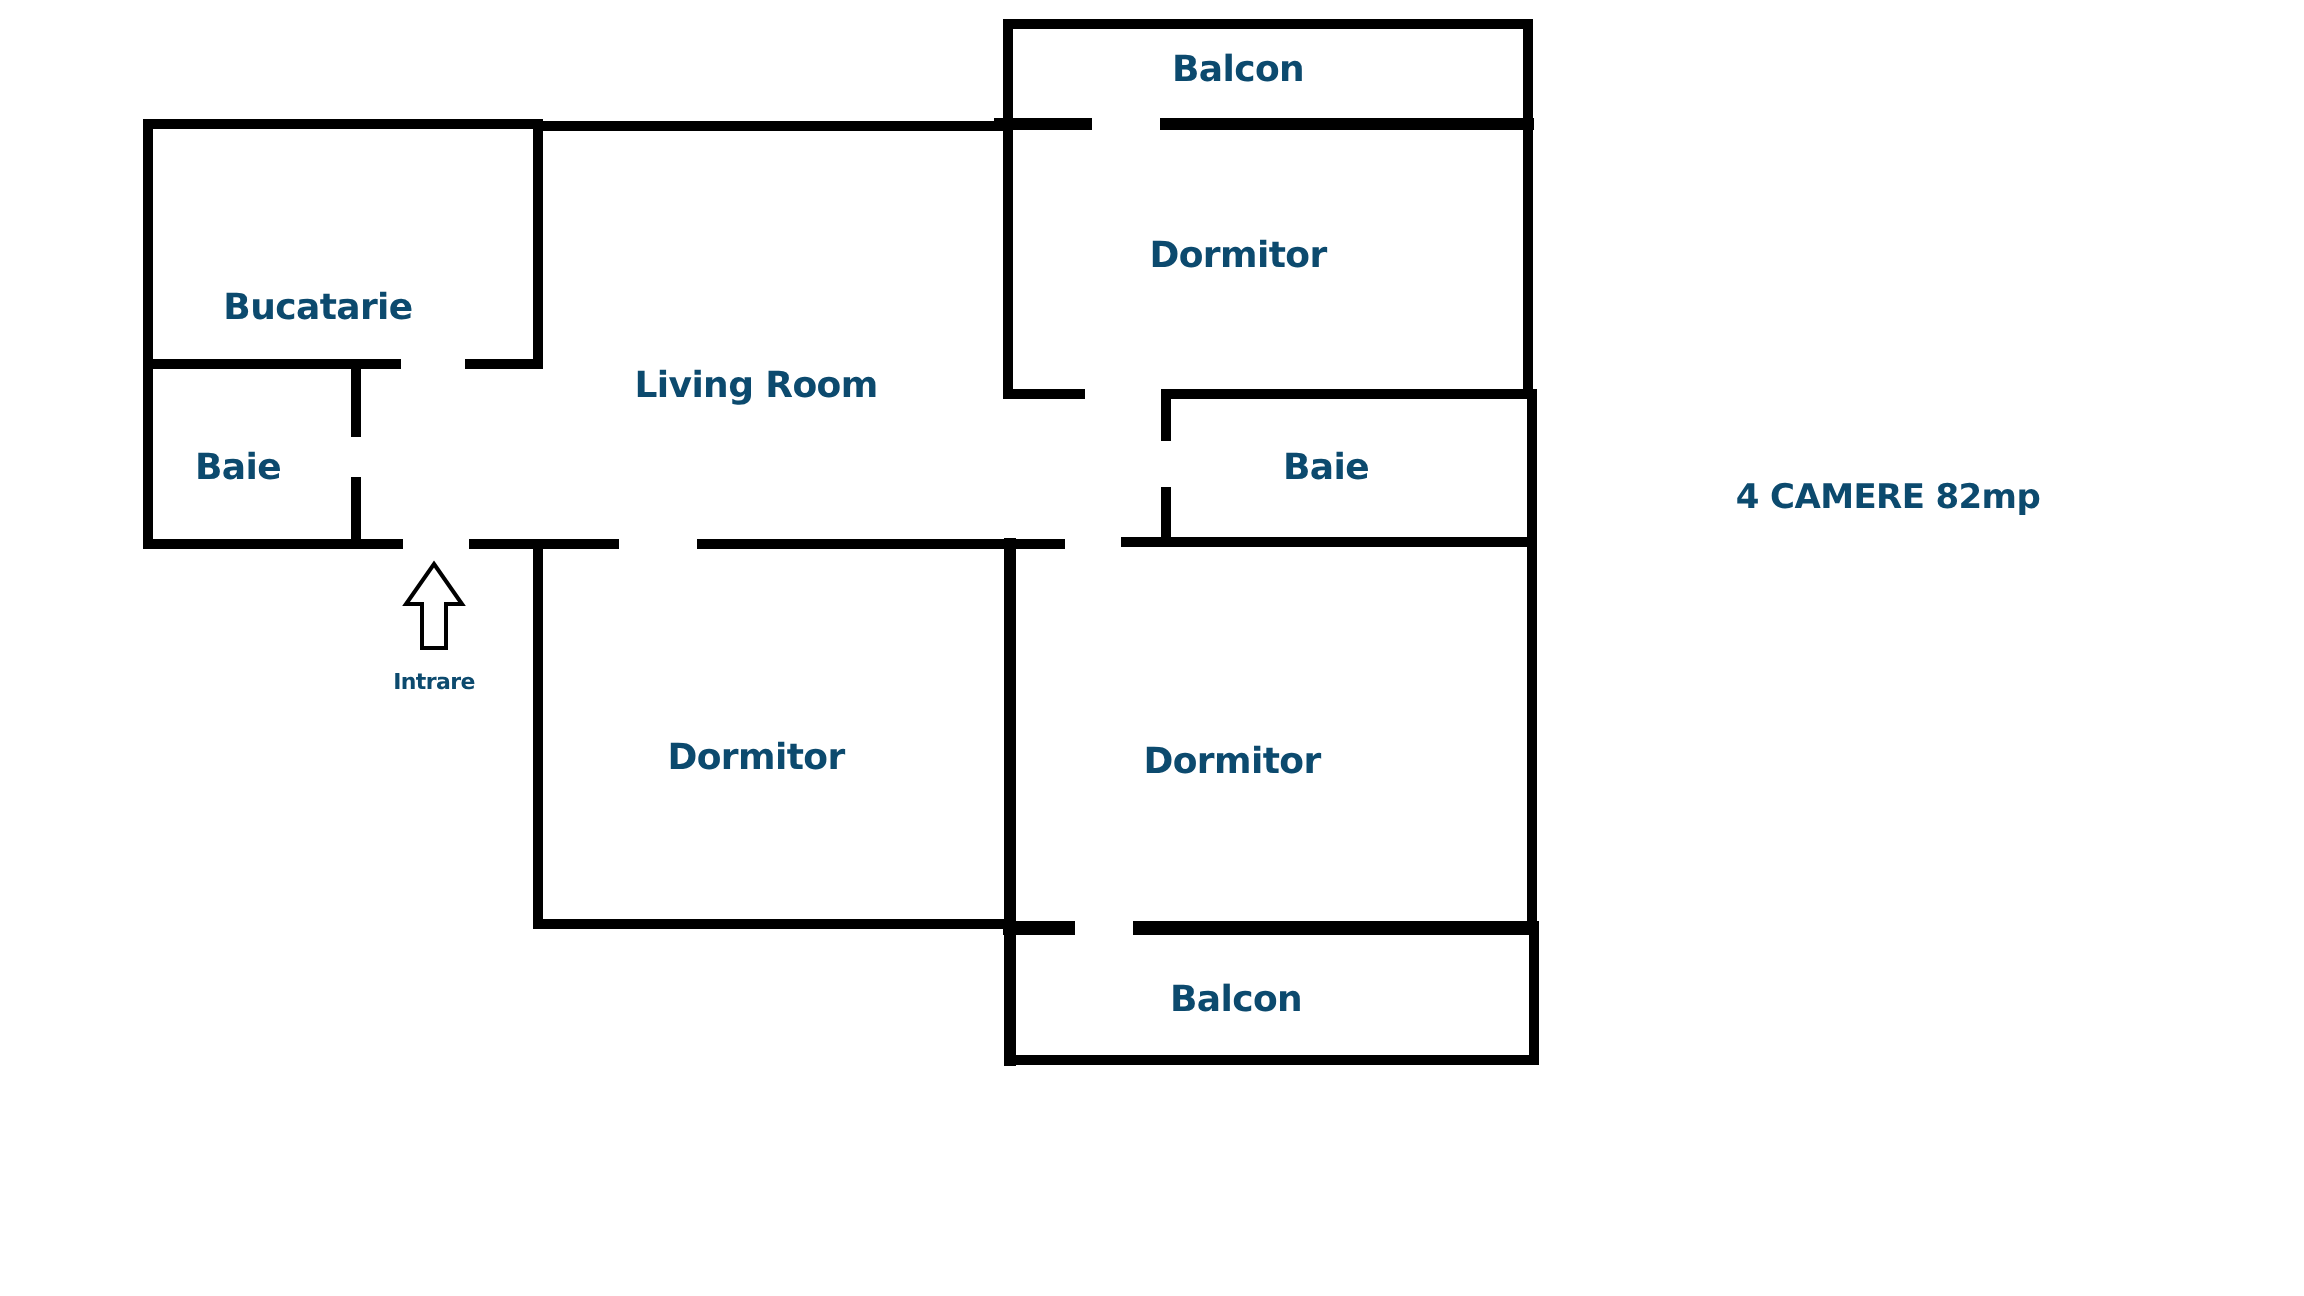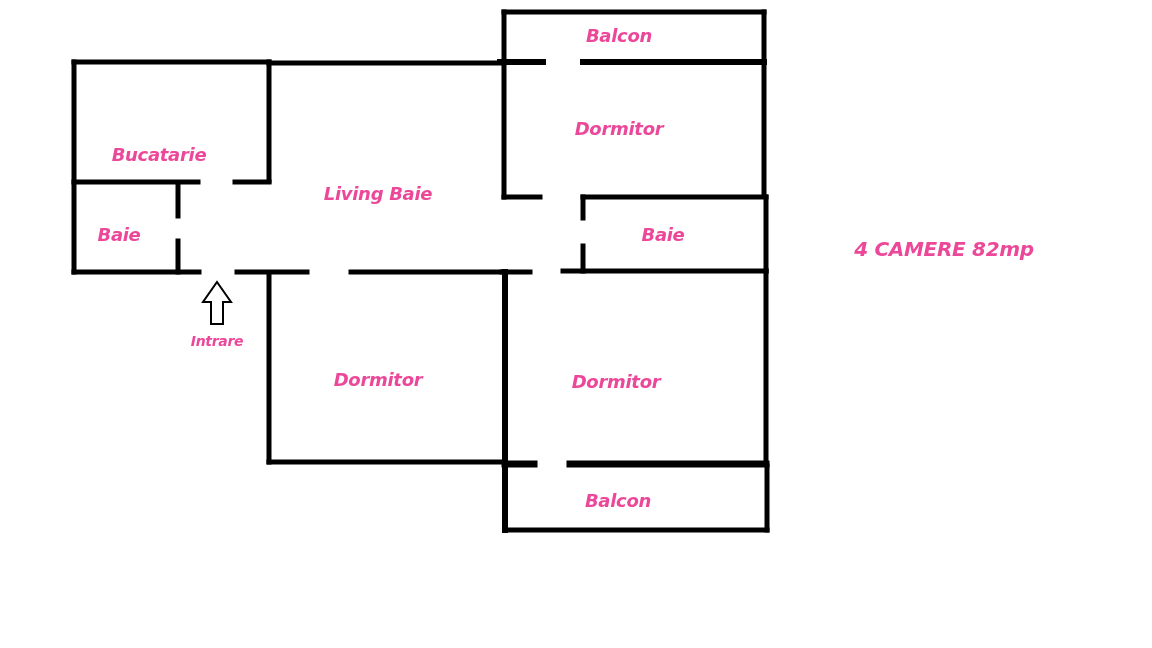--- a/index.html
+++ b/index.html
@@ -1,21 +1,21 @@
 <!DOCTYPE html>
 <html><head>
   <meta charset="utf-8">
   <style>
     html, body { margin: 0; padding: 0; background: #ffffff; }
     body { width: 1152px; height: 648px; position: relative; overflow: hidden;
       font-family: "DejaVu Sans", "Liberation Sans", sans-serif; }
     svg.plan { position: absolute; left: 0; top: 0; }
-    .label { position: absolute; font-weight: bold; color: #ec4899; white-space: nowrap;
-      transform: translate(-50%, -50%); font-size: 18px; letter-spacing: -0.3px; font-style: italic; }
-    .label.small { font-size: 14px; }
+    .label { position: absolute; font-weight: bold; color: #0c4a6e; white-space: nowrap;
+      transform: translate(-50%, -50%); font-size: 18px; letter-spacing: -0.3px; }
+    .label.small { font-size: 11px; }
   </style>
 </head>
 <body>
 
 <svg class="plan" width="1152" height="648" viewBox="0 0 1152 648">
   <g stroke="#000" stroke-width="5" fill="none" stroke-linecap="square">
 
     <g>
       <line x1="74" y1="62" x2="269" y2="62"></line>
       <line x1="74" y1="62" x2="74" y2="272"></line>
@@ -75,21 +75,21 @@
       <line x1="767" y1="466" x2="767" y2="530"></line>
       <line x1="505" y1="530" x2="767" y2="530"></line>
     </g>
   </g>
 
   <path d="M217 282 L231 302 L223 302 L223 324 L211 324 L211 302 L203 302 Z" fill="#fff" stroke="#000" stroke-width="2" stroke-linejoin="miter"></path>
 </svg>
 
 <div class="label" style="left:159px; top:126px;margin-top:28px;">Bucatarie</div>
 <div class="label" style="left:119px; top:234px;">Baie</div>
-<div class="label" style="left:378px; top:193px;">Living Baie</div>
+<div class="label" style="left:378px; top:193px;">Living Room</div>
 <div class="label" style="left:619px; top:35px;">Balcon</div>
 <div class="label" style="left:619px; top:128px;">Dormitor</div>
 <div class="label" style="left:663px; top:234px;">Baie</div>
 <div class="label" style="left:378px; top:379px;">Dormitor</div>
 <div class="label" style="left:616px; top:381px;">Dormitor</div>
 <div class="label" style="left:618px; top:500px;">Balcon</div>
 <div class="label small" style="left:217px; top:341px;">Intrare</div>
-<div class="label" style="left:944px; top:249px; font-size:20px;">4 CAMERE 82mp</div>
+<div class="label" style="left:944px; top:249px; font-size:17px;">4 CAMERE 82mp</div>
 
 </body></html>

